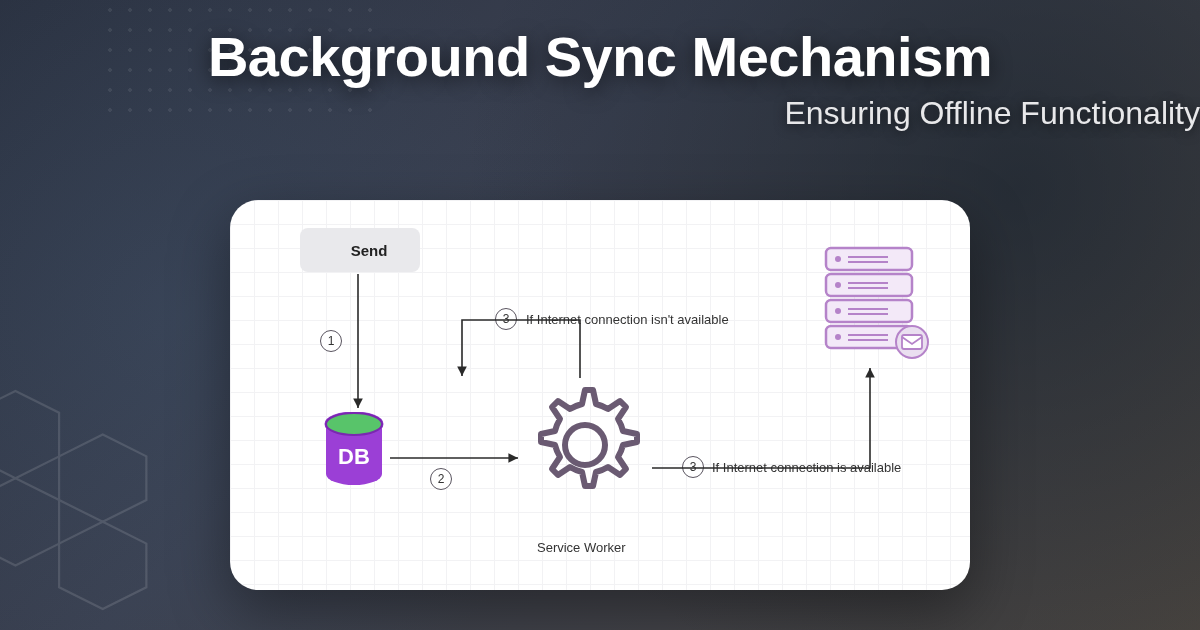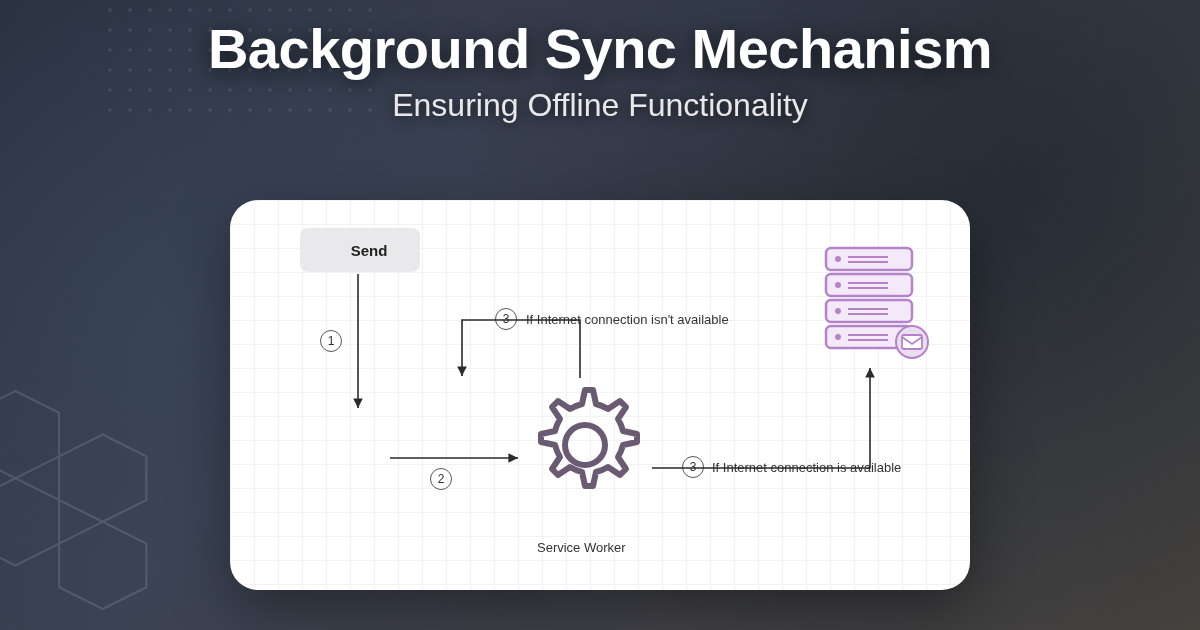--- a/index.html
+++ b/index.html
@@ -27,36 +27,37 @@
   }
   .hexes {
     position: absolute;
     left: -40px; top: 380px;
     width: 220px; height: 240px;
     opacity: 0.12;
   }
   .header {
     position: relative;
     text-align: center;
-    padding-top: 16px;
+    padding-top: 24px;
     z-index: 5;
   }
   .title {
     color: #fff;
     font-size: 56px;
     font-weight: 800;
     letter-spacing: -0.5px;
     text-shadow: 0 4px 20px rgba(0,0,0,0.6);
   }
   .subtitle {
     color: #e8e8ea;
     font-size: 32px;
     font-weight: 300;
     margin-top: 6px;
     text-shadow: 0 2px 12px rgba(0,0,0,0.6);
+    text-align: right;
   }
   .card {
     position: absolute;
     left: 230px;
     top: 200px;
     width: 740px;
     height: 390px;
     background: #fff;
     border-radius: 28px;
     box-shadow: 0 20px 60px rgba(0,0,0,0.4);
@@ -145,20 +146,29 @@
   <div class="title">Background Sync Mechanism</div>
   <div class="subtitle">Ensuring Offline Functionality</div>
 </div>
 
 <div class="card">
 
   <div class="send-btn">
     <span>Send</span>
   </div>
 
+  <div class="db">
+    <svg viewBox="0 0 64 78" width="64" height="78">
+      <ellipse cx="32" cy="12" rx="28" ry="11" fill="#58c46a" stroke="#9b3fd6" stroke-width="3"></ellipse>
+      <path d="M4 12 v50 a28 11 0 0 0 56 0 V12" fill="#9b3fd6"></path>
+      <ellipse cx="32" cy="12" rx="28" ry="11" fill="#58c46a"></ellipse>
+      <ellipse cx="32" cy="12" rx="28" ry="11" fill="none" stroke="#7a28b0" stroke-width="2"></ellipse>
+      <text x="32" y="52" text-anchor="middle" font-size="22" font-weight="800" fill="#fff" font-family="Arial">DB</text>
+    </svg>
+  </div>
 
   <div class="gear">
     <svg viewBox="0 0 130 130" width="130" height="130">
       <g fill="none" stroke="#6a5a72" stroke-width="6" stroke-linejoin="round">
         <path d="M65 10 l8 0 l3 14 a42 42 0 0 1 12 5 l12 -8 l6 6 l-8 12 a42 42 0 0 1 5 12 l14 3 l0 8 l-14 3 a42 42 0 0 1 -5 12 l8 12 l-6 6 l-12 -8 a42 42 0 0 1 -12 5 l-3 14 l-8 0 l-3 -14 a42 42 0 0 1 -12 -5 l-12 8 l-6 -6 l8 -12 a42 42 0 0 1 -5 -12 l-14 -3 l0 -8 l14 -3 a42 42 0 0 1 5 -12 l-8 -12 l6 -6 l12 8 a42 42 0 0 1 12 -5 Z"></path>
         <circle cx="65" cy="65" r="20"></circle>
       </g>
     </svg>
   </div>
 

